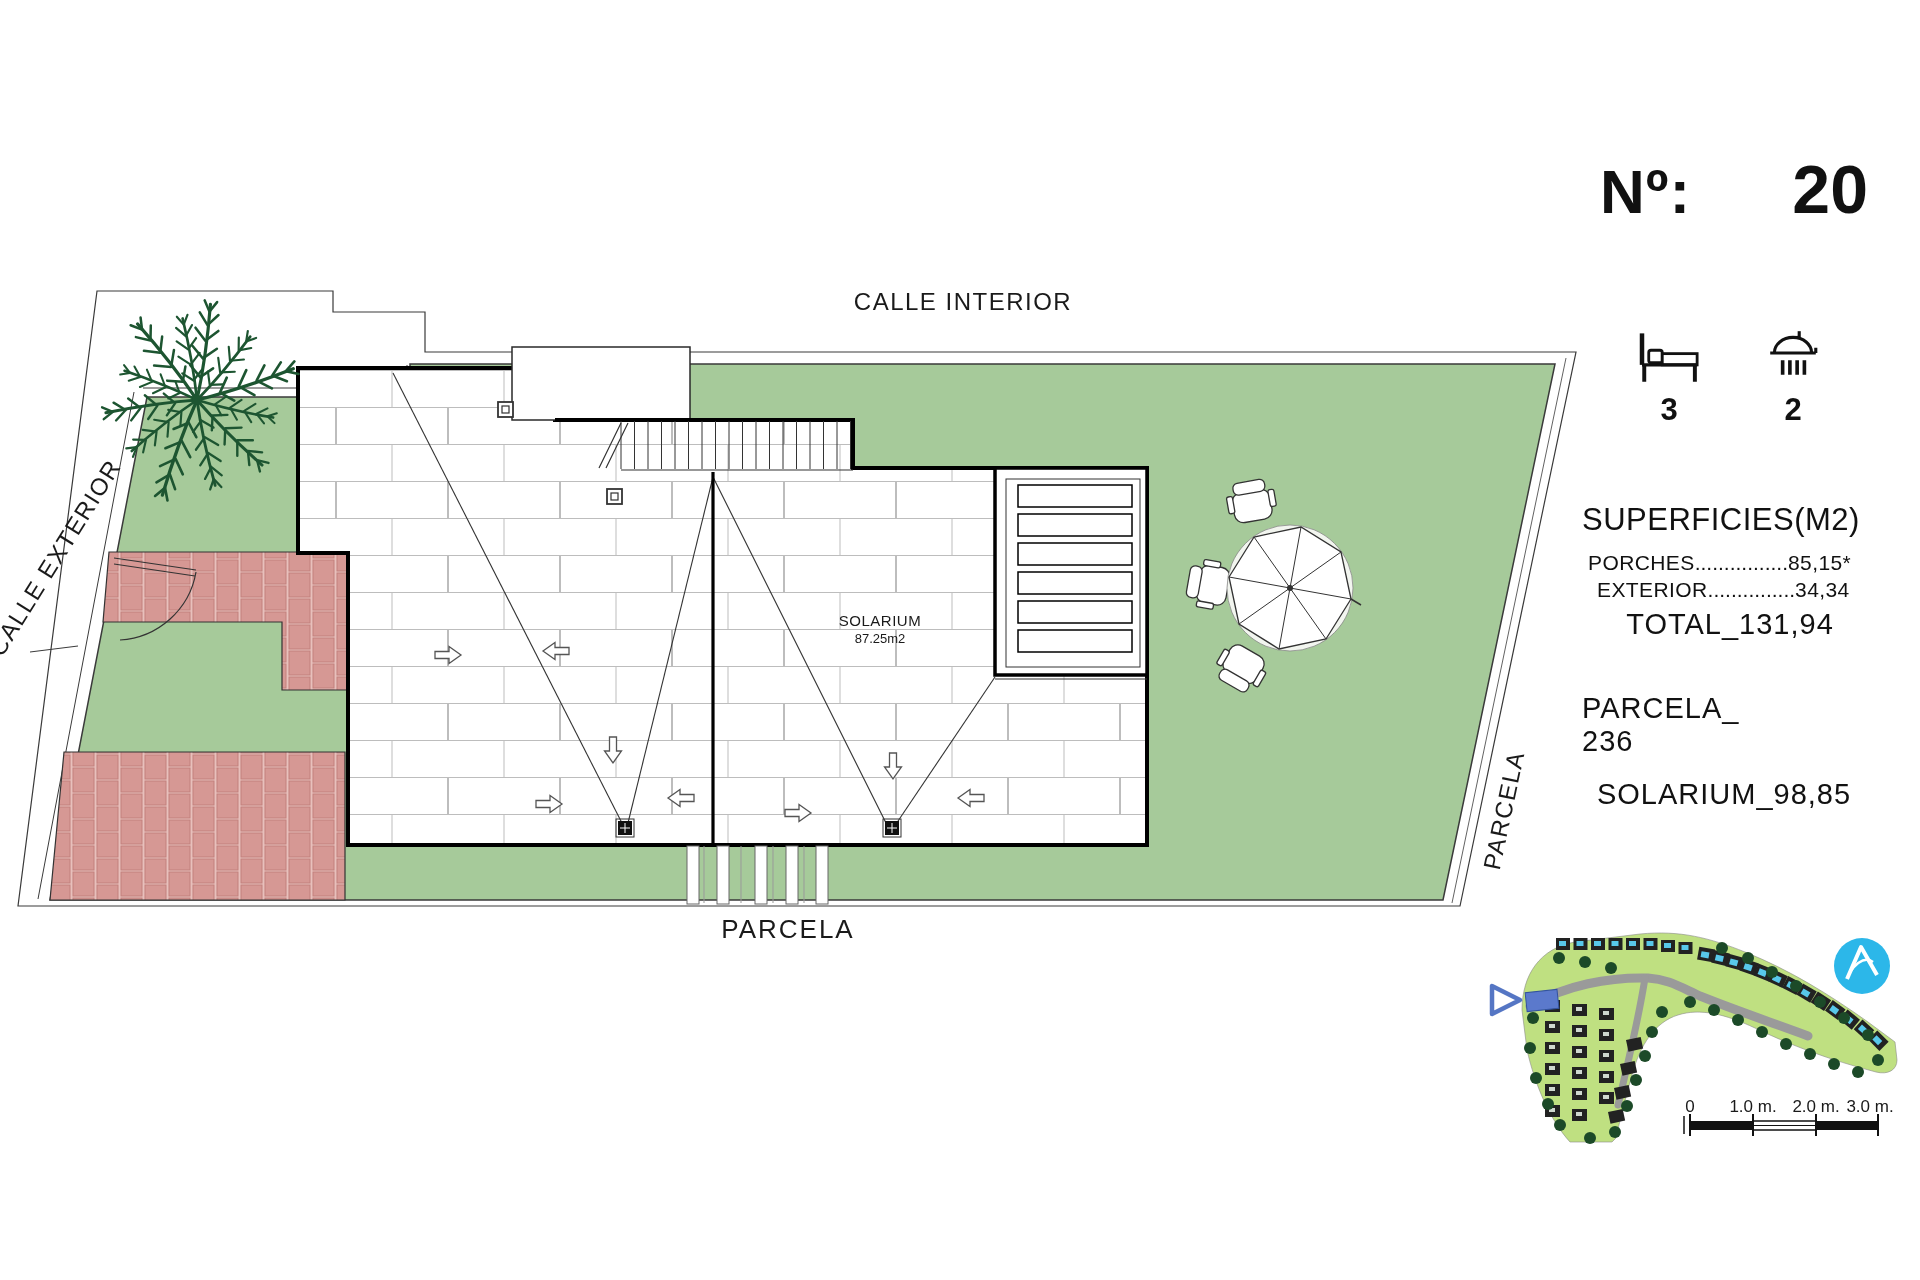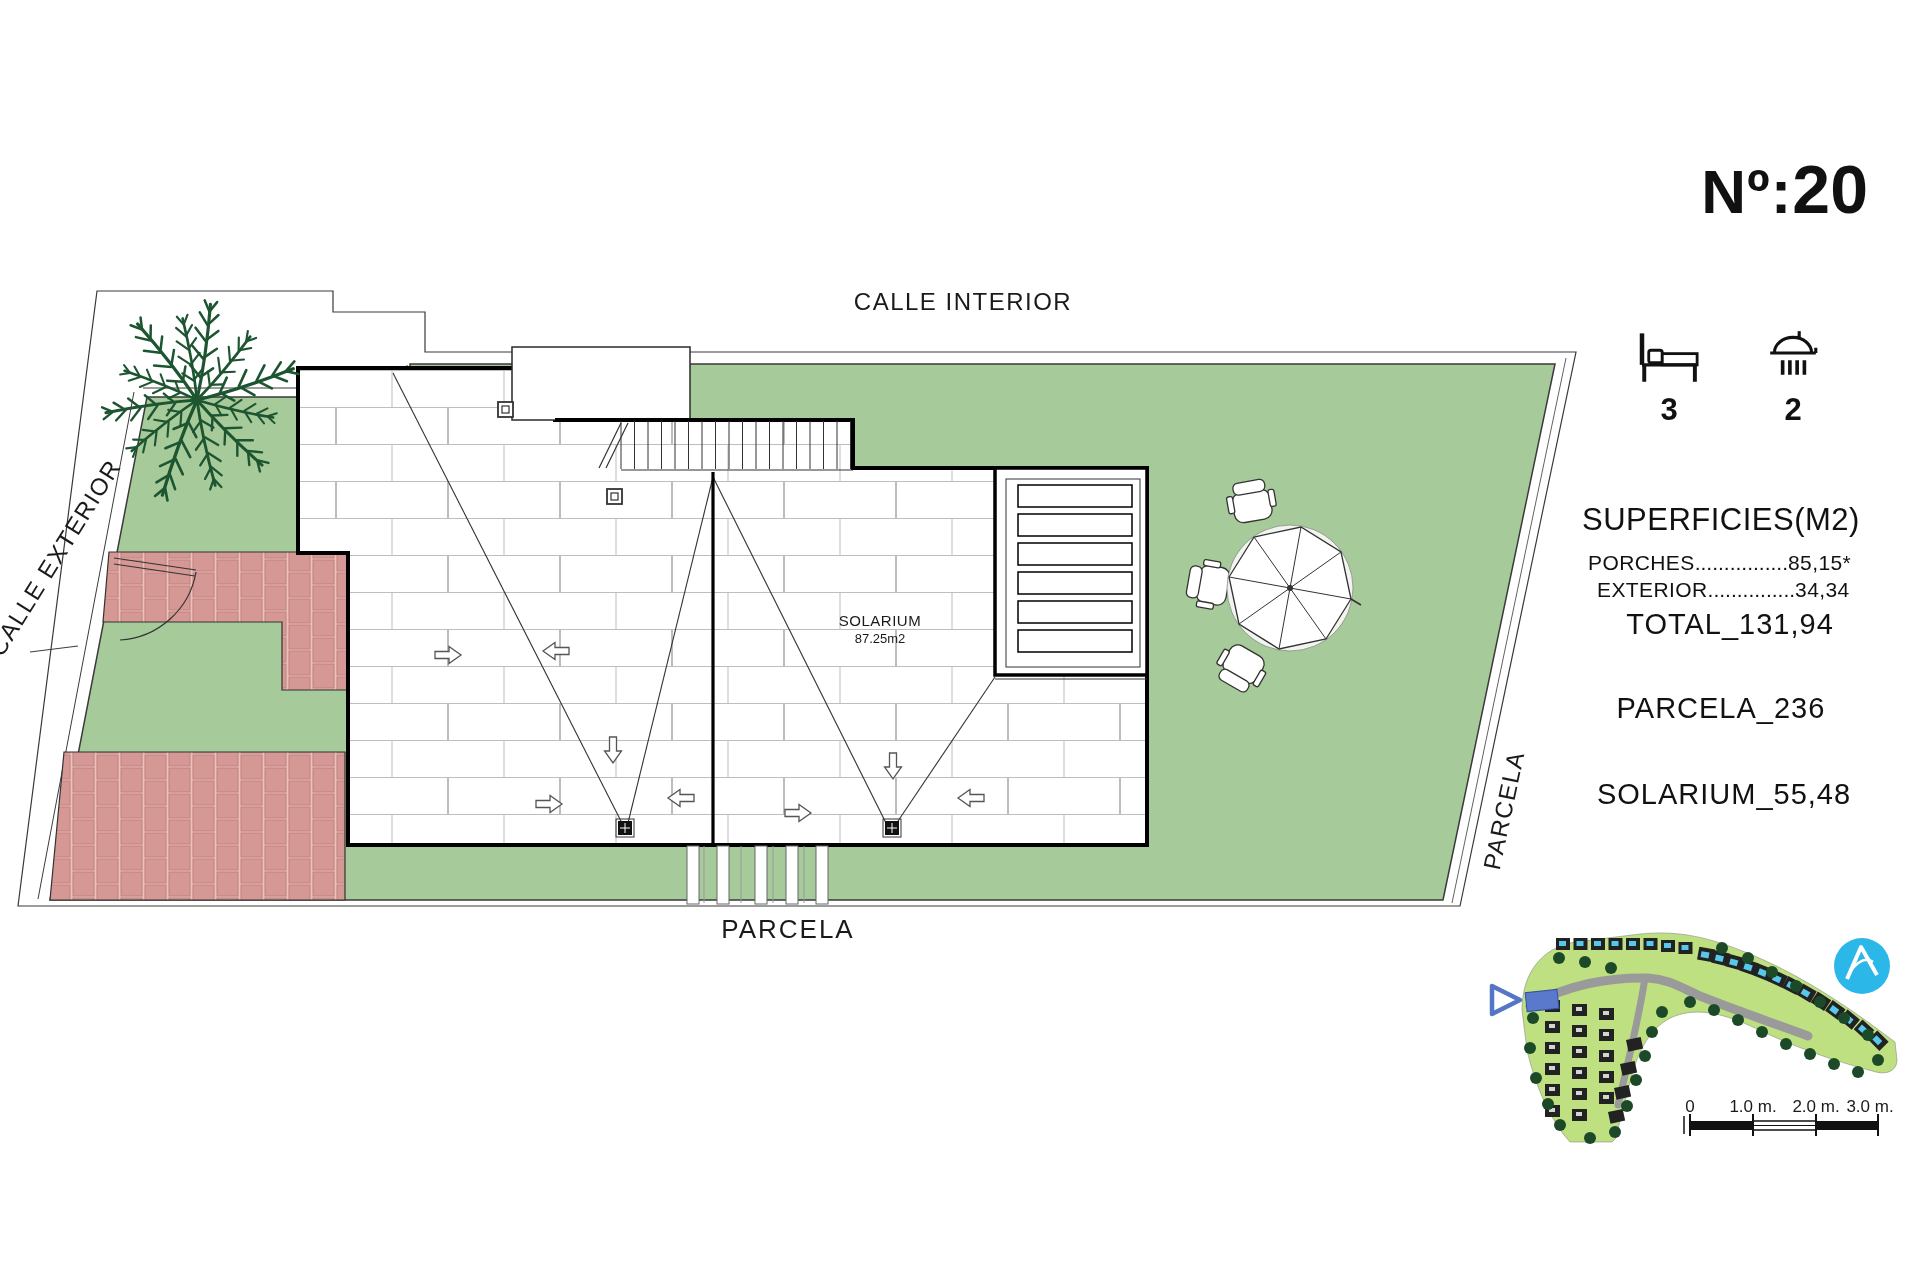--- a/index.html
+++ b/index.html
@@ -3,37 +3,37 @@
 <meta charset="utf-8">
 <style>
   html,body{margin:0;padding:0;background:#fff;}
   .page{position:relative;width:1920px;height:1280px;background:#fff;overflow:hidden;
         font-family:"Liberation Sans",sans-serif;color:#111;}
   svg.plan{position:absolute;left:0;top:0;}
   svg text{font-family:"Liberation Sans",sans-serif;fill:#1a1a1a;}
 
   
   .panel div{position:absolute;}
-  .nr-row{left:1600px;top:150px;width:268px;display:flex;justify-content:flex-end;align-items:baseline;}
+  .nr-row{left:1600px;top:150px;width:268px;display:flex;justify-content:space-between;align-items:baseline;gap:36px;}
   .nr-label{font-size:62px;font-weight:700;letter-spacing:1px;}
   .nr-value{font-size:68px;font-weight:700;}
   .feat-icon{position:absolute;}
   .feat-bed{left:1636px;top:330px;width:66px;height:54px;}
   .feat-shower{left:1764px;top:326px;width:58px;height:58px;}
   .feat-count{position:absolute;font-size:31px;font-weight:700;text-align:center;}
   .cnt-bed{left:1636px;top:392px;width:66px;}
   .cnt-shower{left:1764px;top:392px;width:58px;}
   .sup-title{left:1582px;top:502px;font-size:31px;font-weight:400;letter-spacing:.5px;}
   .sup-row{font-size:21px;font-weight:400;letter-spacing:.4px;white-space:nowrap;}
   .row-viv{left:1588px;top:551px;}
   .row-por{left:1597px;top:578px;}
   .lead{letter-spacing:0;}
   .big-row{display:flex;justify-content:center;font-size:29px;letter-spacing:1px;font-weight:400;}
   .row-total{left:1582px;top:608px;width:296px;}
-  .row-parc{left:1582px;top:692px;width:278px;}
+  .row-parc{left:1582px;top:692px;width:278px;flex-direction:column;}
   .row-sola{left:1582px;top:742px;width:284px;margin-top:36px;}
 </style>
 </head>
 <body>
 
 <div class="page">
 
 <svg class="plan" width="1920" height="1280" viewBox="0 0 1920 1280">
   <defs>
     <pattern id="tiles" width="112" height="74" patternUnits="userSpaceOnUse">
@@ -418,17 +418,17 @@
     <span>TOTAL</span>
     <span>_</span>
     <span>131,94</span>
   </div>
   <div class="big-row row-parc">
     <span>PARCELA_</span>
     <span>236</span>
   </div>
   <div class="big-row row-sola">
     <span>SOLARIUM_</span>
-    <span>55,48</span>
+    <span>98,85</span>
   </div>
 </div>
 
 </div>
 
 </body></html>

